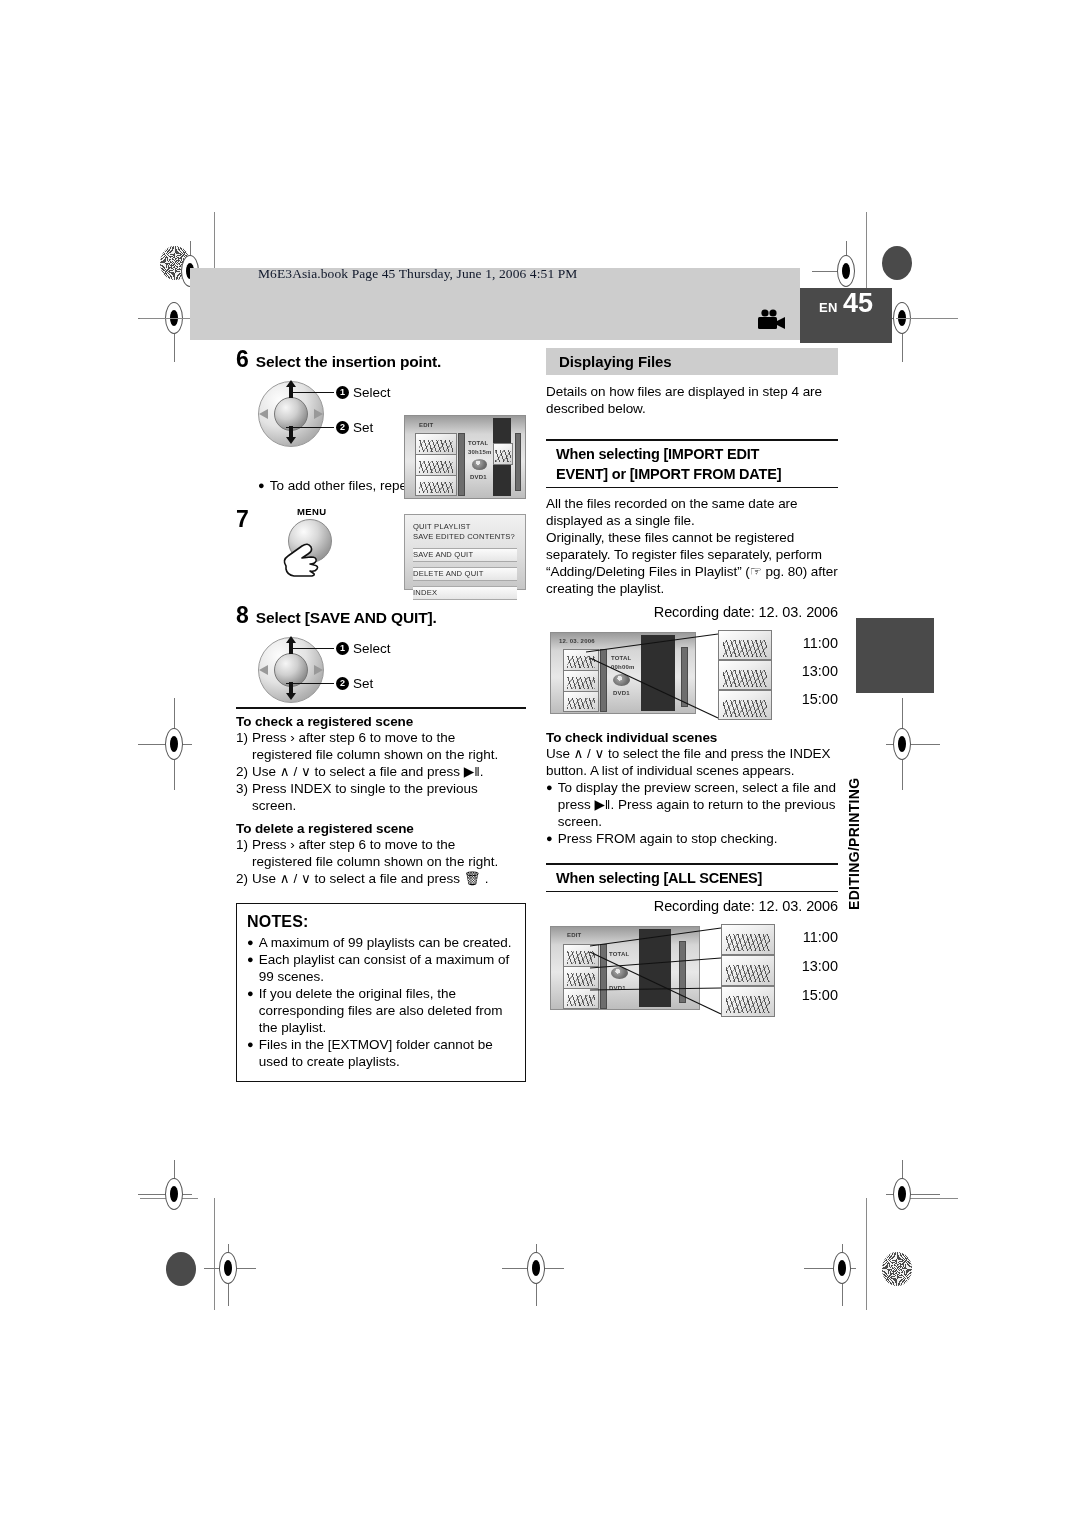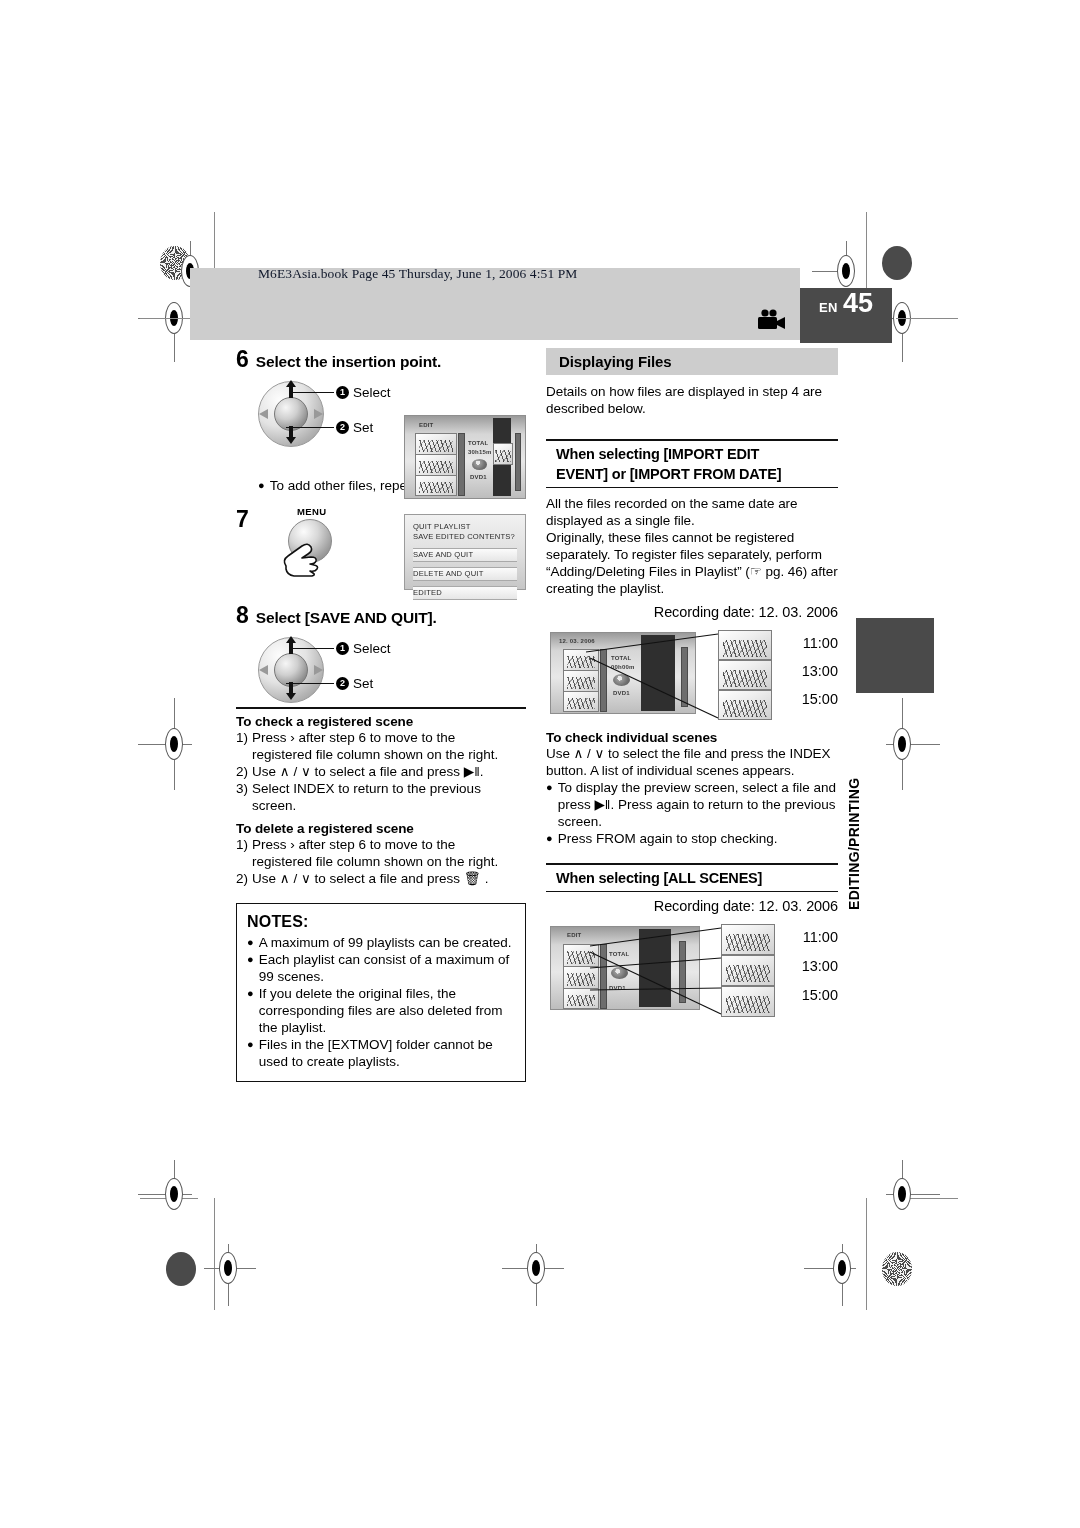--- a/index.html
+++ b/index.html
@@ -519,21 +519,21 @@
           <path d="M6 30 Q2 24 8 20 L22 10 Q28 6 31 11 Q33 15 28 18 L22 22 L31 21 Q37 21 36 25 Q35 28 30 28 L34 29 Q39 30 37 33 Q35 36 30 35 L33 37 Q36 39 32 40 L14 40 Q7 39 6 33 Z" fill="#fff" stroke="#111" stroke-width="1.6" stroke-linejoin="round"></path>
         </svg>
       </div>
     </div>
 
     <div class="menu-dlg" style="position:absolute; left:168px; top:8px; width:122px; height:76px;">
       <div class="menu-title">QUIT PLAYLIST</div>
       <div class="menu-title">SAVE EDITED CONTENTS?</div>
       <div class="menu-item">SAVE AND QUIT</div>
       <div class="menu-item">DELETE AND QUIT</div>
-      <div class="menu-item">EDITED</div>
+      <div class="menu-item">INDEX</div>
     </div>
   </div>
 
   <div class="step-row" style="margin-top:4px;">
     <span class="step-num">8</span>
     <span class="step-title">Select [SAVE AND QUIT].</span>
   </div>
 
   <div class="joy-wrap" style="height:70px;">
     <div class="joystick">
@@ -582,21 +582,21 @@
       <span>registered file column shown on the right.</span>
     </span>
   </div>
   <div class="numlist">
     <span class="n">2)</span>
     <span>Use  ∧ / ∨  to select a file and press ▶‖.</span>
   </div>
   <div class="numlist">
     <span class="n">3)</span>
     <span>
-      <span>Select INDEX to return to the previous</span><br>
+      <span>Press INDEX to single to the previous</span><br>
       <span>screen.</span>
     </span>
   </div>
 
   <div class="sub-head" style="margin-top:7px;">To delete a registered scene</div>
   <div class="numlist">
     <span class="n">1)</span>
     <span>
       <span>Press  ›  after step 6 to move to the</span><br>
       <span>registered file column shown on the right.</span>
@@ -634,21 +634,21 @@
   <div class="body-txt" style="margin-top:8px;">Details on how files are displayed in step 4 are described below.</div>
 
   <div class="rule" style="margin-top:22px;"></div>
   <div class="rule-head">
     <span>When selecting [IMPORT EDIT</span><br>
     <span>EVENT] or [IMPORT FROM DATE]</span>
   </div>
   <div class="rule"></div>
 
   <div class="body-txt" style="margin-top:7px; white-space:pre-line;">All the files recorded on the same date are displayed as a single file.
-Originally, these files cannot be registered separately. To register files separately, perform “Adding/Deleting Files in Playlist” (☞ pg. 46) after creating the playlist.</div>
+Originally, these files cannot be registered separately. To register files separately, perform “Adding/Deleting Files in Playlist” (☞ pg. 80) after creating the playlist.</div>
 
   <div class="recdate" style="margin-top:7px;">Recording date: 12. 03. 2006</div>
 
   <div class="flowdiag" style="height:96px; margin-top:4px;">
     <div class="lcd" style="position:absolute; left:4px; top:8px; width:144px; height:80px;">
       <div class="lcd-lbl" style="left:8px; top:5px;">12. 03. 2006</div>
       <div class="thumb" style="left:12px; top:16px; width:34px; height:20px;"></div>
       <div class="thumb" style="left:12px; top:37px; width:34px; height:20px;"></div>
       <div class="thumb" style="left:12px; top:58px; width:34px; height:19px;"></div>
       <div class="scrollbar" style="left:49px; top:16px; width:5px; height:61px;"></div>

